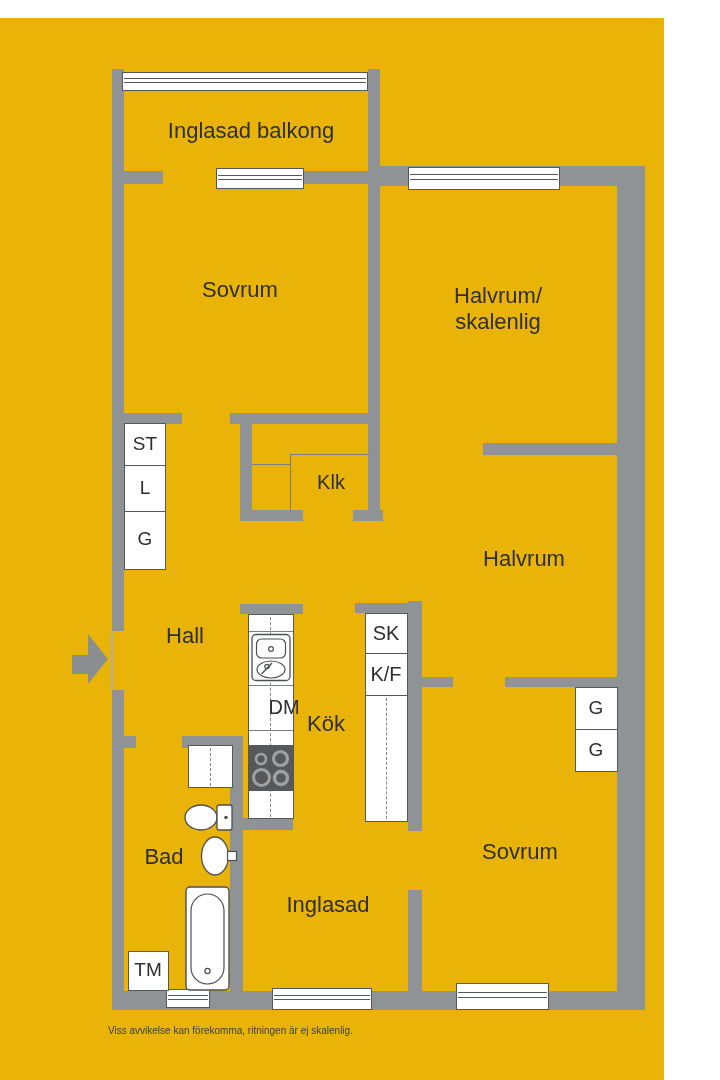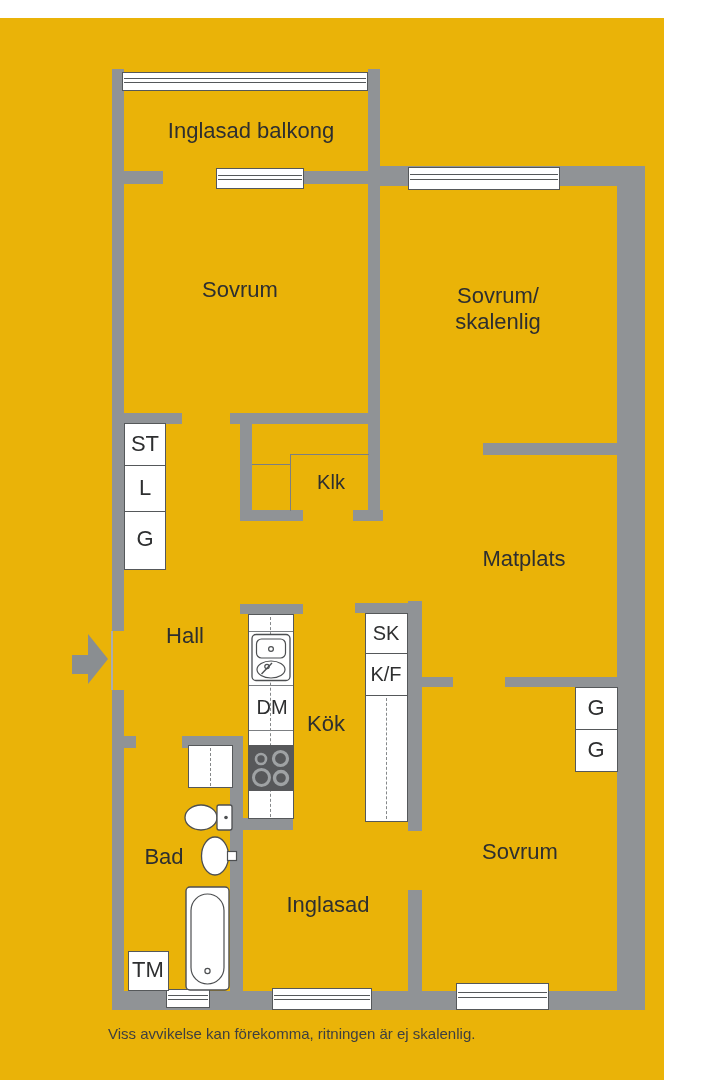--- a/index.html
+++ b/index.html
@@ -8,24 +8,24 @@
   .wall{position:absolute;background:#909396;}
   .win{position:absolute;background:#fff;border:1px solid #55585a;box-sizing:border-box;}
   .win i{position:absolute;left:1px;right:1px;height:1px;background:#55585a;display:block;}
   .box{position:absolute;background:#fff;border:1px solid #55585a;box-sizing:border-box;}
   .tline{position:absolute;background:#7c7f82;}
   .dash{position:absolute;width:0;border-left:1px dashed #85888a;}
   .thr{position:absolute;background:#abadaf;}
   .lbl{position:absolute;transform:translate(-50%,-50%);font-size:22px;line-height:1.2;
        white-space:nowrap;color:#2e2f30;}
   .lbl.md{font-size:20px;}
-  .lbl.sm{font-size:22px;}
+  .lbl.sm{font-size:19px;}
   .lbl .ln{display:block;text-align:center;}
   .fixtures{position:absolute;left:0;top:0;pointer-events:none;}
-  #footer{position:absolute;left:108px;top:1007px;font-size:15px;color:#3e3f40;
+  #footer{position:absolute;left:108px;top:1007px;font-size:10px;color:#3e3f40;
           font-family:"Liberation Sans",sans-serif;}
 </style>
 </head>
 <body>
 
 <div id="plan">
 
   <div class="wall" style="left:112px;top:51px;width:12px;height:562px"></div>
   <div class="wall" style="left:112px;top:672px;width:12px;height:320px"></div>
   <div class="wall" style="left:112px;top:973px;width:533px;height:19px"></div>
@@ -134,35 +134,35 @@
       <circle cx="261" cy="741" r="5" fill="none" stroke="#9fa2a4" stroke-width="2.6"></circle>
       <circle cx="280.5" cy="740.5" r="7" fill="none" stroke="#9fa2a4" stroke-width="3.2"></circle>
       <circle cx="261.5" cy="759.5" r="8" fill="none" stroke="#9fa2a4" stroke-width="3"></circle>
       <circle cx="281" cy="760" r="6.5" fill="none" stroke="#9fa2a4" stroke-width="3.4"></circle>
     </g>
   </svg>
 
   <div class="lbl" style="left:251px;top:113px">Inglasad balkong</div>
   <div class="lbl" style="left:240px;top:272px">Sovrum</div>
   <div class="lbl" style="left:498px;top:291px">
-    <span class="ln">Sovrum/</span>
+    <span class="ln">Halvrum/</span>
     <span class="ln">skalenlig</span>
   </div>
   <div class="lbl md" style="left:331px;top:464px">Klk</div>
-  <div class="lbl" style="left:524px;top:541px">Matplats</div>
+  <div class="lbl" style="left:524px;top:541px">Halvrum</div>
   <div class="lbl" style="left:185px;top:618px">Hall</div>
   <div class="lbl" style="left:326px;top:706px">Kök</div>
   <div class="lbl" style="left:164px;top:839px">Bad</div>
   <div class="lbl" style="left:328px;top:887px">Inglasad</div>
   <div class="lbl" style="left:520px;top:834px">Sovrum</div>
 
   <div class="lbl sm" style="left:145px;top:426px">ST</div>
   <div class="lbl sm" style="left:145px;top:470px">L</div>
   <div class="lbl sm" style="left:145px;top:521px">G</div>
-  <div class="lbl md" style="left:272px;top:689px">DM</div>
+  <div class="lbl md" style="left:284px;top:689px">DM</div>
   <div class="lbl md" style="left:386px;top:615px">SK</div>
   <div class="lbl md" style="left:386px;top:656px">K/F</div>
   <div class="lbl sm" style="left:596px;top:690px">G</div>
   <div class="lbl sm" style="left:596px;top:732px">G</div>
   <div class="lbl sm" style="left:148px;top:952px">TM</div>
 
   <div id="footer">Viss avvikelse kan förekomma, ritningen är ej skalenlig.</div>
 </div>
 
 </body></html>

